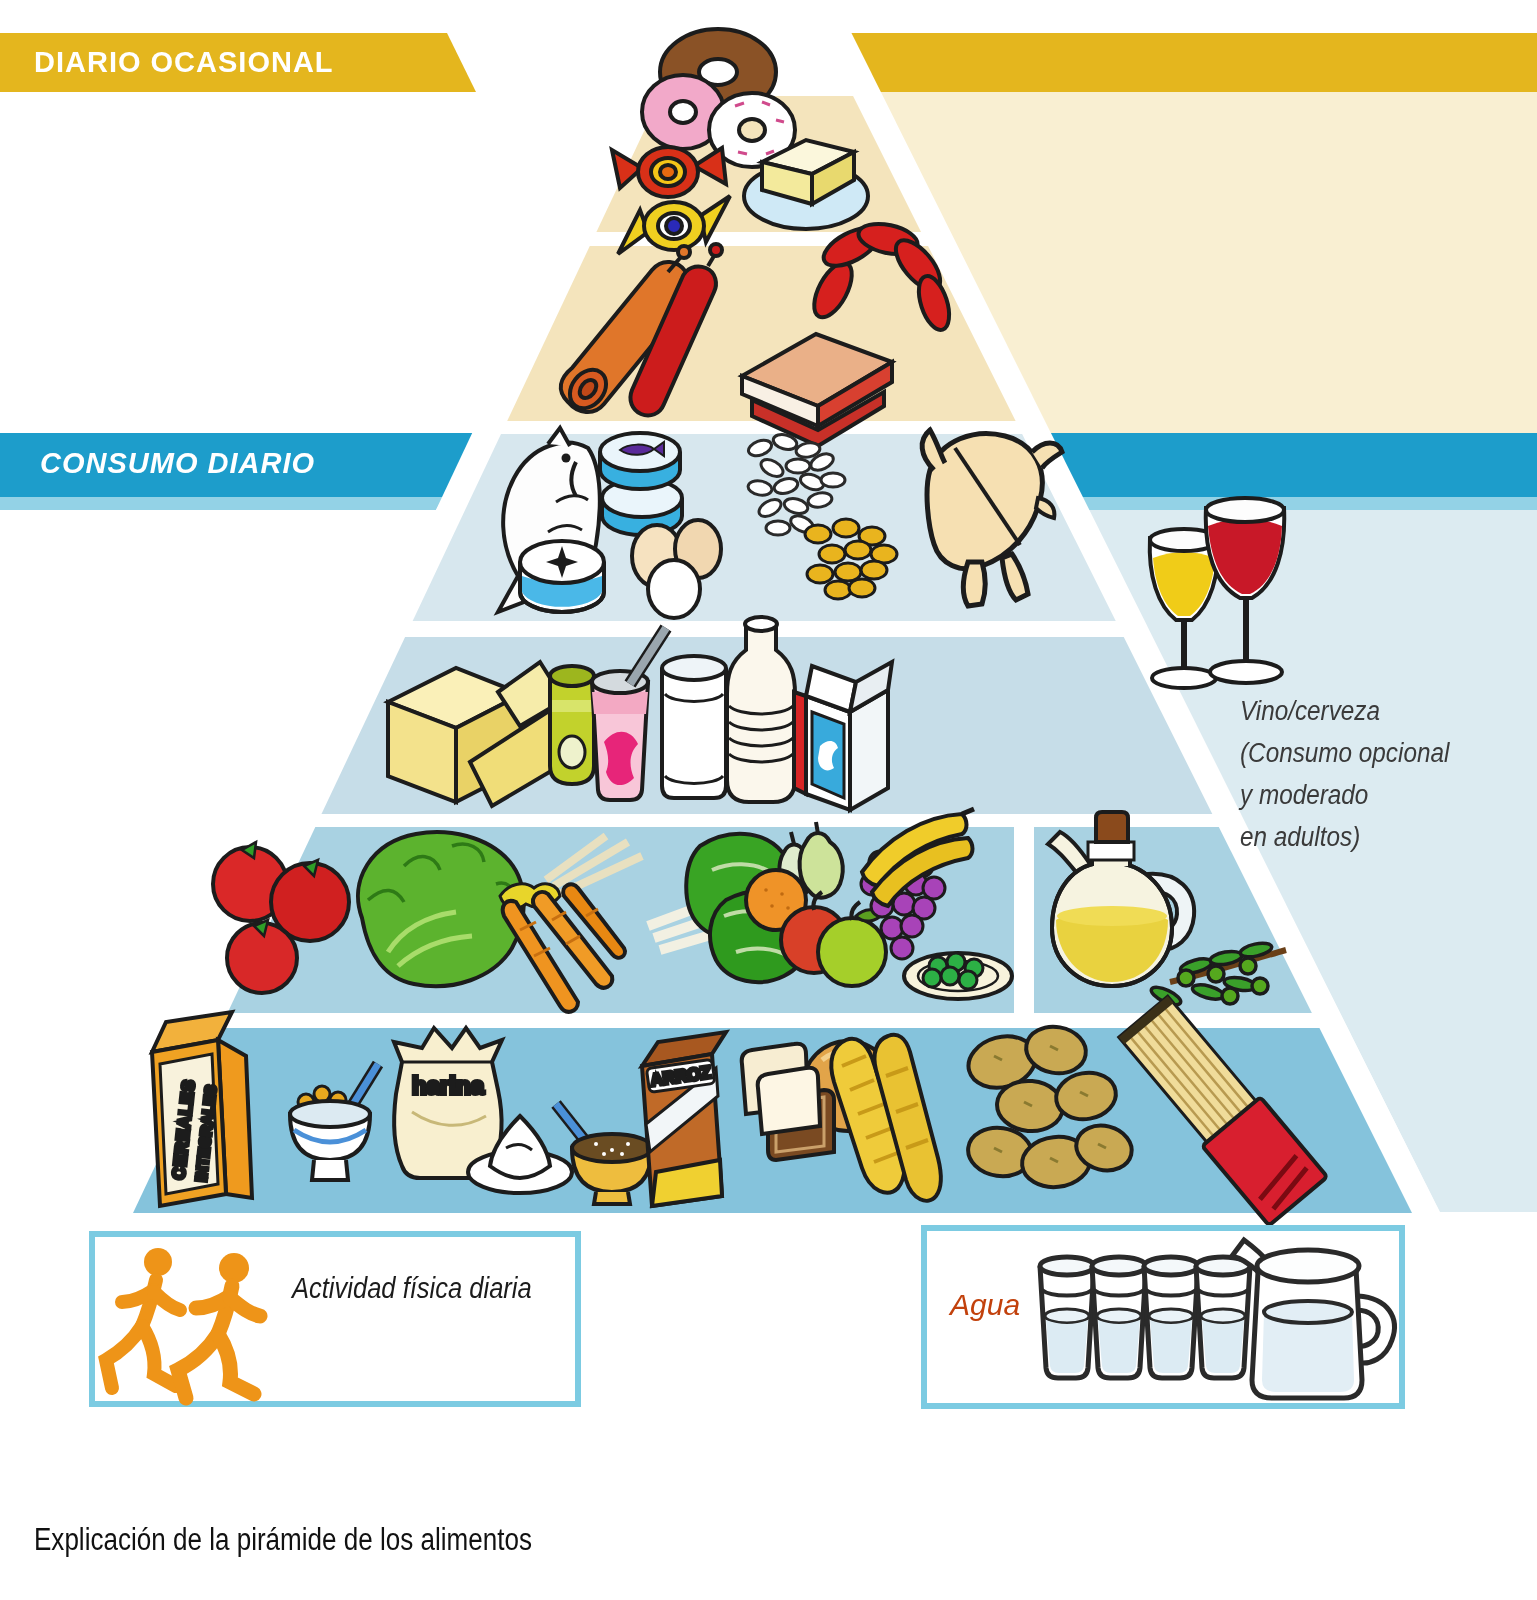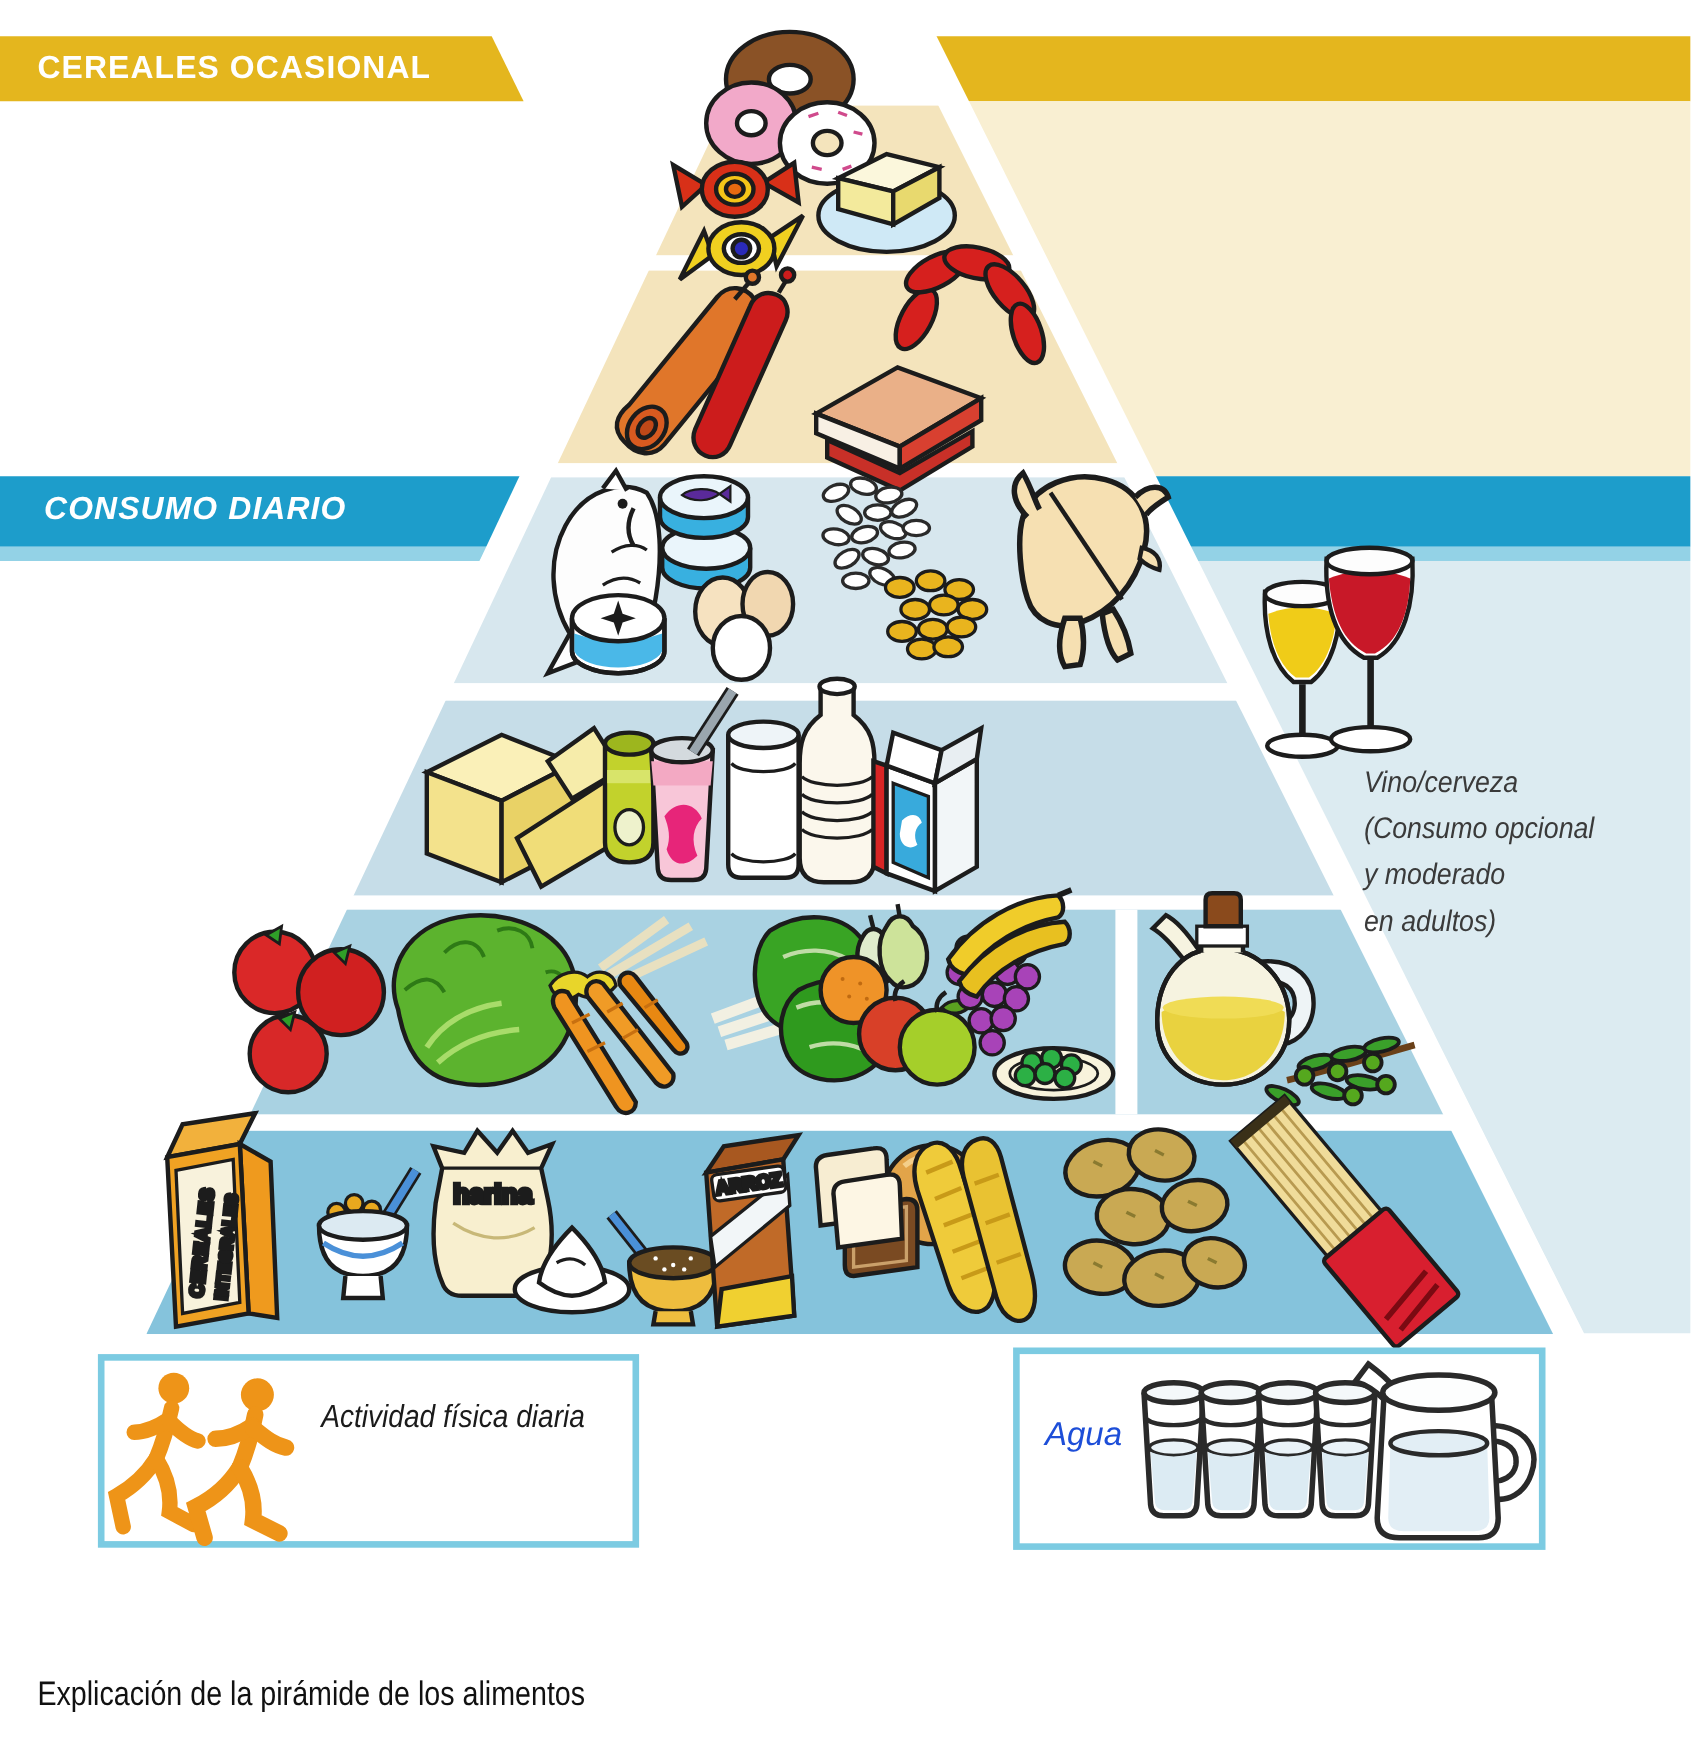--- a/index.html
+++ b/index.html
@@ -7,21 +7,21 @@
     position:relative;width:1537px;height:1600px;overflow:hidden;
     font-family:"Liberation Sans", sans-serif;background:#ffffff;
   }
   #scene{position:absolute;left:0;top:0;}
   .txt{position:absolute;white-space:nowrap;}
   .band-label{font-weight:bold;color:#ffffff;letter-spacing:1px;font-size:29px;}
   #lbl-ocasional{left:34px;top:46px;}
   #lbl-diario{left:40px;top:447px;font-style:italic;}
   #wine-note{left:1240px;top:690px;font-style:italic;color:#3a3a3a;font-size:27px;line-height:42px;transform:scaleX(.9);transform-origin:left top;}
   #activity-label{left:292px;top:1272px;font-style:italic;font-size:29px;color:#1b1b1b;transform:scaleX(.88);transform-origin:left top;}
-  #agua-label{left:950px;top:1288px;font-style:italic;font-size:30px;color:#1d4ed8;}
+  #agua-label{left:950px;top:1288px;font-style:italic;font-size:30px;color:#c2410c;}
   #caption{left:34px;top:1522px;font-size:31px;color:#111;transform:scaleX(.84);transform-origin:left top;}
   svg text{font-family:"Liberation Sans", sans-serif;}
 </style>
 </head>
 <body>
 
 <div id="canvas">
 
 <svg id="scene" width="1537" height="1600" viewBox="0 0 1537 1600">
   <defs>
@@ -469,21 +469,21 @@
   <g stroke="#2a2a2a" stroke-width="5">
     <path d="M1358,1296 C1388,1298 1400,1318 1392,1340 C1386,1358 1370,1366 1356,1362 L1354,1346 C1366,1348 1376,1342 1378,1332 C1380,1318 1370,1310 1356,1310 Z" fill="#ffffff"></path>
     <path d="M1258,1272 C1248,1262 1240,1258 1232,1256 L1244,1240 C1252,1246 1262,1254 1268,1262" fill="#ffffff"></path>
     <path d="M1258,1272 L1252,1380 Q1252,1398 1272,1398 L1344,1398 Q1362,1398 1362,1380 L1356,1268 Z" fill="#ffffff"></path>
     <path d="M1264,1312 L1262,1380 Q1262,1392 1276,1392 L1340,1392 Q1354,1392 1354,1380 L1352,1312 Z" fill="#e2eef5" stroke="none"></path>
     <ellipse cx="1308" cy="1312" rx="44" ry="11" fill="#e2eef5" stroke-width="4"></ellipse>
     <ellipse cx="1308" cy="1266" rx="51" ry="16" fill="#fdfefe"></ellipse>
   </g>
 </svg>
 
-<div class="txt band-label" id="lbl-ocasional">CEREALES OCASIONAL</div>
+<div class="txt band-label" id="lbl-ocasional">DIARIO OCASIONAL</div>
 <div class="txt band-label" id="lbl-diario">CONSUMO DIARIO</div>
 
 <div class="txt" id="wine-note">
   <div>Vino/cerveza</div>
   <div>(Consumo opcional</div>
   <div>y moderado</div>
   <div>en adultos)</div>
 </div>
 
 <div class="txt" id="activity-label">Actividad física diaria</div>

